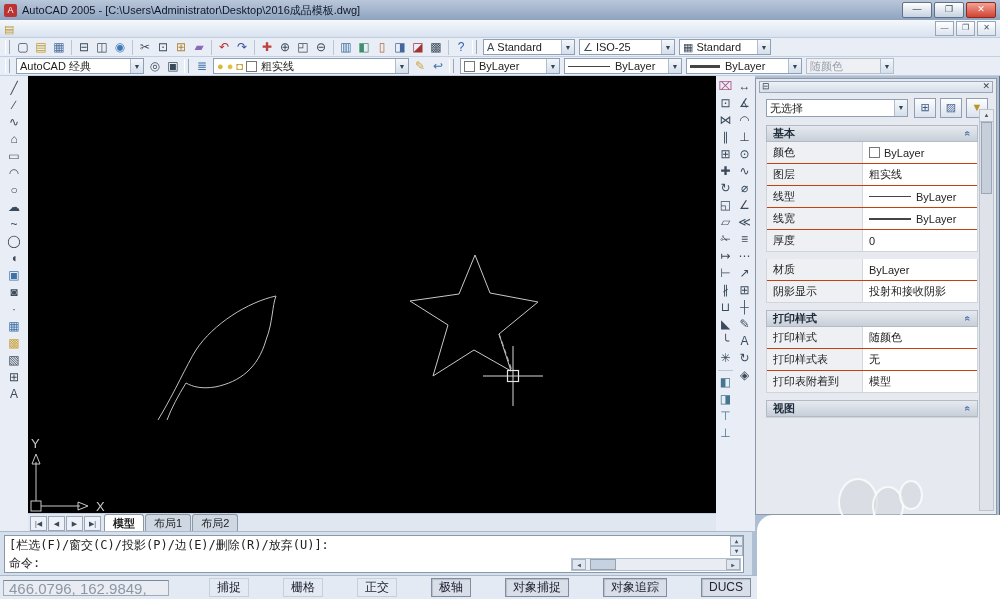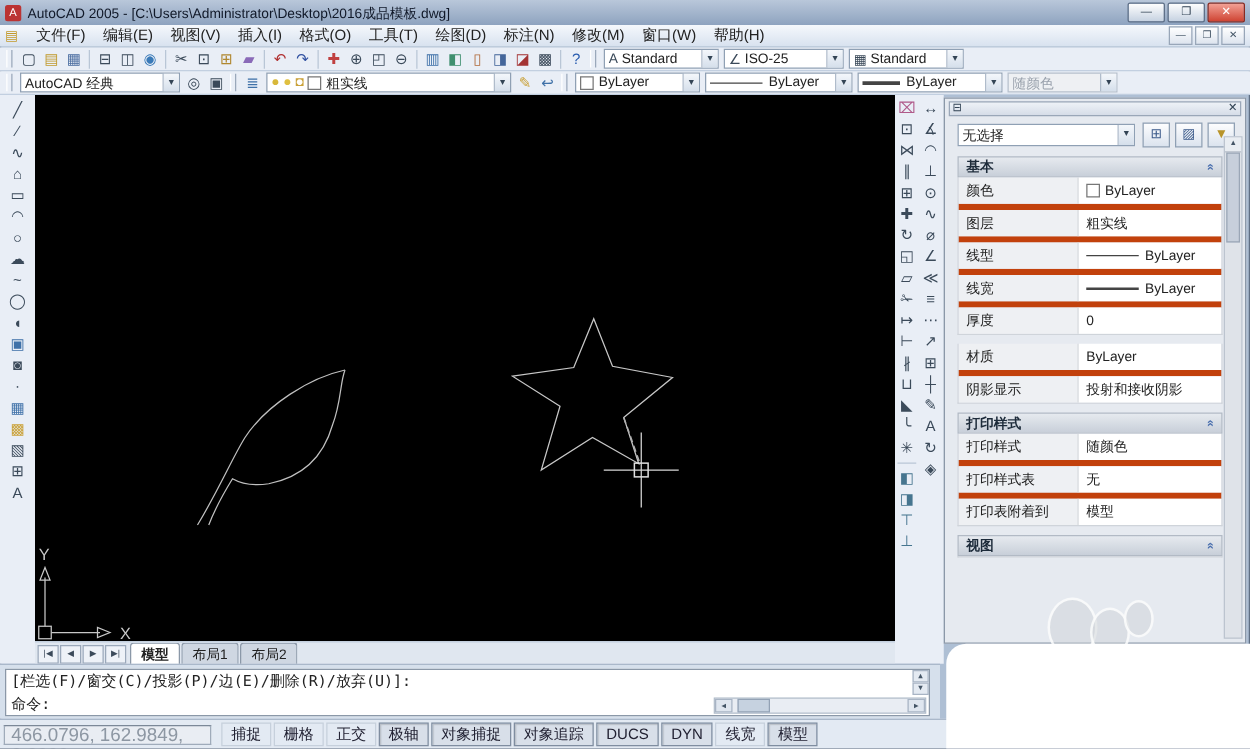--- a/index.html
+++ b/index.html
@@ -71,39 +71,39 @@
   .cmd-vscroll{position:absolute;right:0;top:0;width:13px;height:20px;display:flex;flex-direction:column;}
   .cmd-vscroll span{flex:1;font-size:6px;text-align:center;background:#e4eaf2;border:1px solid #a8b4c4;line-height:8px;color:#456;}
   .cmd-hscroll{position:absolute;right:2px;bottom:1px;width:168px;height:11px;display:flex;background:#e9edf3;border:1px solid #b4bfcc;}
   .cmd-hscroll .hb{width:12px;font-size:6px;line-height:9px;text-align:center;color:#456;background:#dfe6ef;border:1px solid #a8b4c4;}
   .cmd-hscroll .thumb{width:24px;background:#c6d2e0;border:1px solid #93a2b5;margin-left:4px;}
   
   .statusbar{position:absolute;left:0;top:575px;width:1000px;height:24px;background:#e3eaf3;
     border-top:1px solid #aab8ca;display:flex;align-items:center;padding-left:3px;box-sizing:border-box;font-size:12px;}
   .coords{width:166px;height:16px;border:1px solid #9fabba;border-top-color:#7b8898;background:#e9edf3;
     color:#8d97a3;font-size:15px;line-height:16px;padding-left:5px;margin-right:8px;box-sizing:border-box;}
-  .sbtn{height:17px;line-height:17px;padding:0 7px;margin-right:2px;border:1px solid #c6d0dc;color:#223;}
+  .sbtn{height:17px;line-height:17px;padding:0 7px;margin-right:2px;border:1px solid #c6d0dc;color:#223;margin-left:32px;}
   .sbtn.on{border:1px solid #7f8da0;background:#d8dfe9;box-shadow:inset 1px 1px 1px rgba(0,0,0,.15);}
   
   .palette{position:absolute;left:755px;top:78px;width:242px;height:437px;background:#e6eaf0;
     border:1px solid #8b98a8;box-sizing:border-box;font-size:11px;overflow:hidden;}
   .pal-title{height:10px;margin:2px 3px;border:1px solid #9aa7b8;background:linear-gradient(#eef2f7,#d6dde8);
     position:relative;}
   .pal-title .mini-ic{position:absolute;top:-2px;font-size:9px;line-height:12px;color:#345;}
   .pal-title .l{left:2px;} .pal-title .r{right:2px;}
   .pal-sel{display:flex;align-items:center;gap:4px;margin:5px 8px 4px 8px;}
   .pal-sel .combo{flex:1;height:18px;}
   .palbtn{width:20px;height:18px;border:1px solid #8fa0b4;background:linear-gradient(#fdfdfe,#dbe3ee);
     font-size:11px;line-height:17px;text-align:center;color:#3b5a8a;}
   .sec{margin:7px 18px 0 10px;}
   .sec-h{height:17px;background:linear-gradient(#e6eaef,#c8cfd9);border:1px solid #b2bac5;
     display:flex;align-items:center;padding:0 6px;color:#1d2b3a;font-weight:bold;box-sizing:border-box;}
   .sec-h .chev{margin-left:auto;color:#4a6fae;font-size:10px;transform:rotate(90deg);}
   .rows{border:1px solid #cfd4da;border-top:none;}
-  .prow{display:grid;grid-template-columns:96px 1fr;border-bottom:5px solid #c2410c;}
+  .prow{display:grid;grid-template-columns:96px 1fr;border-bottom:1px solid #c2410c;}
   .prow:last-child{border-bottom:none;}
   .plab{background:#eef0f3;padding:3px 6px;border-right:1px solid #d4d8dc;white-space:nowrap;}
   .pval{background:#fff;padding:3px 6px;display:flex;align-items:center;white-space:nowrap;}
   .pal-scroll{position:absolute;right:2px;top:30px;bottom:3px;width:13px;background:#dfe3e9;border:1px solid #bcc4cf;}
   .pal-scroll .up{position:absolute;top:0;left:0;right:0;height:11px;background:#e9edf2;border-bottom:1px solid #b4bcc8;
     font-size:6px;text-align:center;line-height:10px;color:#456;}
   .pal-scroll .thumb{position:absolute;top:12px;left:1px;right:1px;height:70px;background:#c7cfdb;border:1px solid #9aa6b6;}
   
   .wm-circ{position:absolute;border-radius:50%;background:rgba(205,208,212,.45);border:2px solid rgba(255,255,255,.8);z-index:49;}
   .white-card{position:absolute;left:757px;top:515px;right:0;bottom:0;background:#fff;
@@ -119,33 +119,20 @@
     <span class="title-text">AutoCAD 2005 - [C:\Users\Administrator\Desktop\2016成品模板.dwg]</span>
     <span class="wbtns">
       <span class="wbtn">—</span>
       <span class="wbtn">❐</span>
       <span class="wbtn close">✕</span>
     </span>
   </div>
 
   <div class="menubar">
     <span class="docicon">▤</span>
-    <span style="display:flex">
-        <span class="menu-item">文件(F)</span>
-        <span class="menu-item">编辑(E)</span>
-        <span class="menu-item">视图(V)</span>
-        <span class="menu-item">插入(I)</span>
-        <span class="menu-item">格式(O)</span>
-        <span class="menu-item">工具(T)</span>
-        <span class="menu-item">绘图(D)</span>
-        <span class="menu-item">标注(N)</span>
-        <span class="menu-item">修改(M)</span>
-        <span class="menu-item">窗口(W)</span>
-        <span class="menu-item">帮助(H)</span>
-      </span>
     <span class="docbtns">
       <span class="dbtn">—</span>
       <span class="dbtn">❐</span>
       <span class="dbtn">✕</span>
     </span>
   </div>
 
   <div class="tbrow tbrow1">
     <span class="grip"></span>
     <span style="display:flex;align-items:center">

